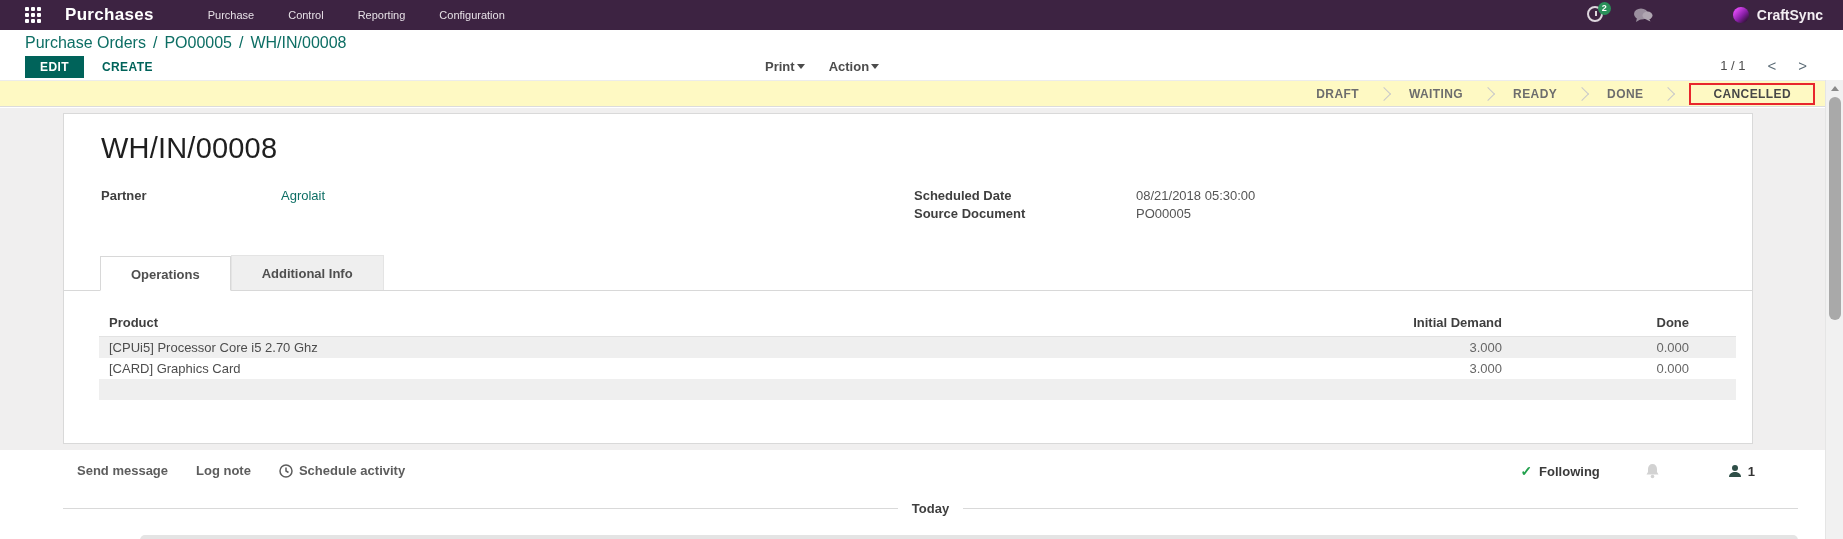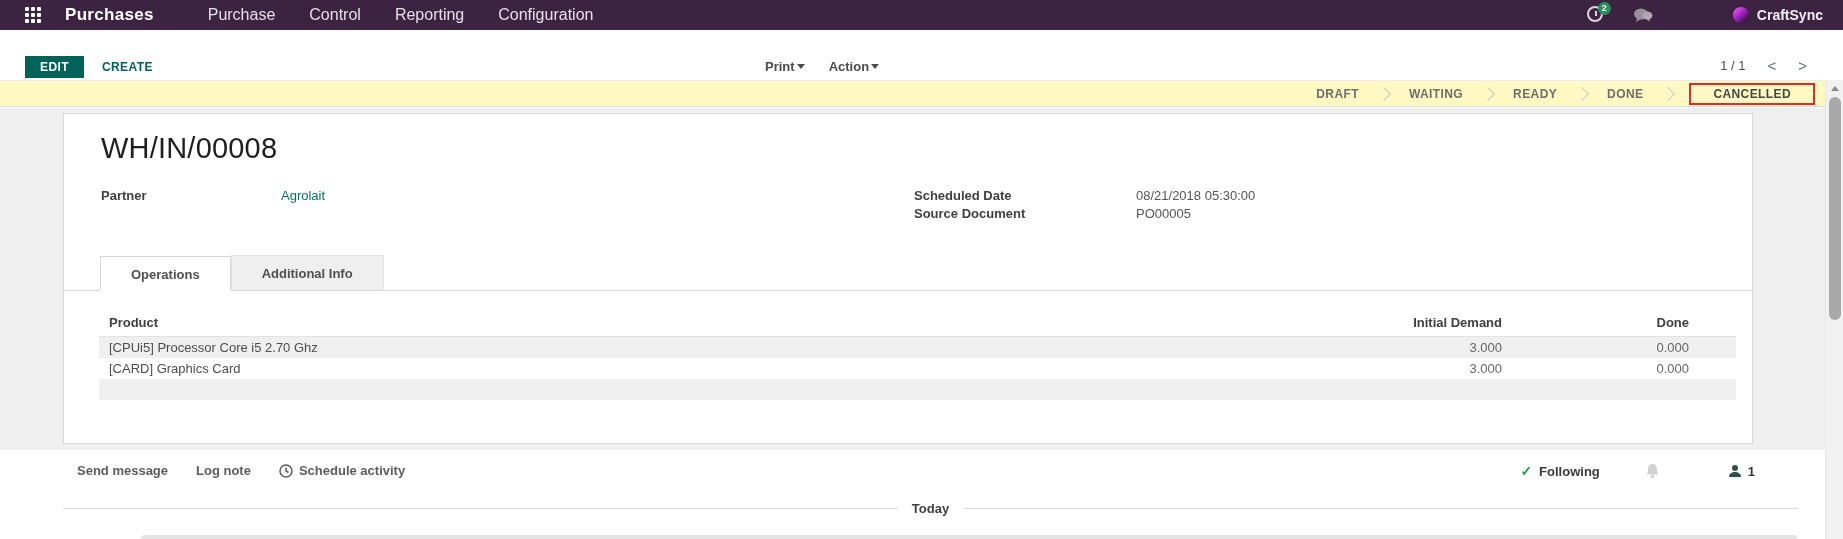--- a/index.html
+++ b/index.html
@@ -11,21 +11,21 @@
 
   
   .topbar {
     position:absolute; top:0; left:0; right:0; height:30px;
     background:#3d2342; display:flex; align-items:center; color:#fff;
     padding:0 20px 0 25px;
   }
   .apps-grid { display:grid; grid-template-columns:repeat(3,4px); grid-gap:2px; cursor:pointer; }
   .apps-grid i { width:4px; height:4px; background:#fff; border-radius:1px; }
   .app-name { font-size:17px; font-weight:bold; margin-left:24px; letter-spacing:.3px; }
-  .topbar-menus { display:flex; gap:34px; margin-left:54px; font-size:16px; color:#e6e0e6; }
+  .topbar-menus { display:flex; gap:34px; margin-left:54px; font-size:11px; color:#e6e0e6; }
   .topbar-menus span { cursor:pointer; }
   .topbar-right { margin-left:auto; display:flex; align-items:center; gap:28px; }
   .activity-wrap { position:relative; width:18px; height:18px; }
   .activity-circle { width:16px; height:16px; border:2px solid #ddd5dd; border-radius:50%; position:relative; }
   .activity-circle:after { content:""; position:absolute; left:6px; top:3px; width:2px; height:5px; background:#ddd5dd; }
   .activity-badge {
     position:absolute; top:-4px; right:-6px; min-width:13px; height:13px; border-radius:7px;
     background:#2a8f5a; color:#fff; font-size:9px; font-weight:bold; text-align:center; line-height:13px; padding:0 2px;
   }
   .company { display:flex; align-items:center; gap:8px; margin-left:52px; }
@@ -147,20 +147,23 @@
       </svg>
     </div>
     <div class="company">
       <span class="company-logo"></span>
       <span class="company-name">CraftSync</span>
     </div>
   </div>
 </div>
 
 <div class="control-panel">
+  <div class="breadcrumb">
+    <span>Purchase Orders</span><span class="sep">/</span><span>PO00005</span><span class="sep">/</span><span>WH/IN/00008</span>
+  </div>
   <div class="cp-buttons">
     <button class="btn-edit">EDIT</button>
     <button class="btn-create">CREATE</button>
   </div>
   <div class="cp-dropdowns">
     <div class="dropdown">
       <span>Print</span>
       <span class="caret-down"></span>
     </div>
     <div class="dropdown">

